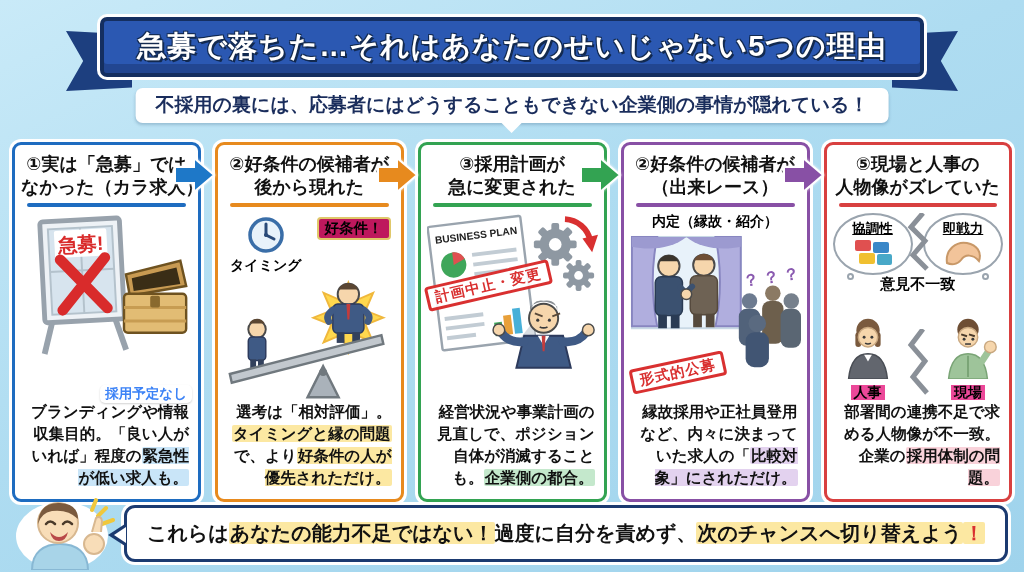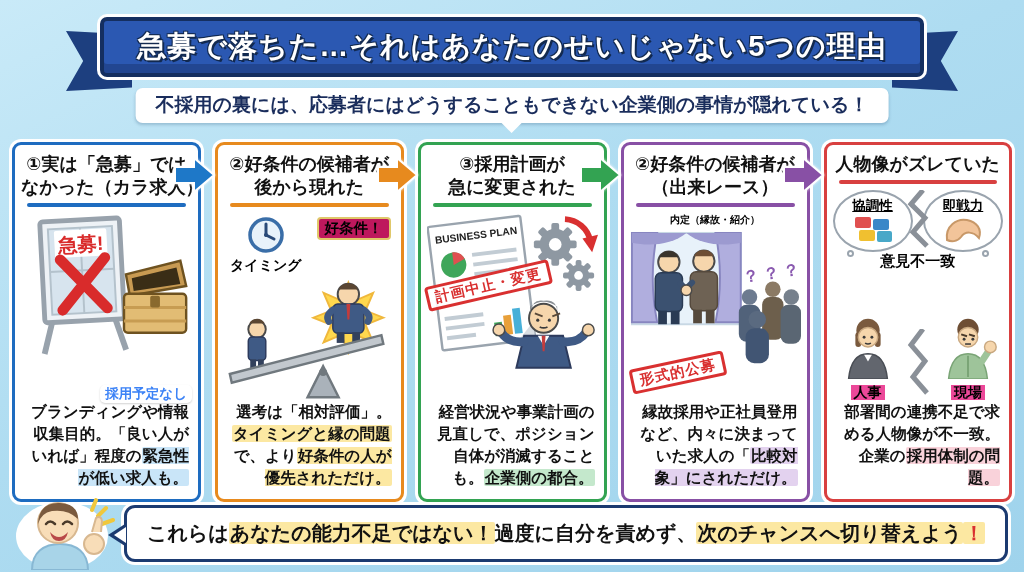--- a/index.html
+++ b/index.html
@@ -59,21 +59,21 @@
   .caption-pill { position:absolute; right:0; bottom:-2px; background:#ffffff; border-radius:5px;
     padding:0 5px; font-size:13.5px; color:#3b82f6; box-shadow:0 1px 2px rgba(0,0,0,.18); }
   .clock-block { position:absolute; left:6px; top:2px; text-align:center; }
   .clock-label { font-size:14px; margin-top:-2px; }
   .badge { position:absolute; right:4px; top:4px; background:#be185d; border:2px solid #e0c86a;
     border-radius:4px; padding:0 6px; font-size:14.5px;font-family:Liberation Mono, monospace; }
   .stamp { position:absolute; border:3px solid #d93030; color:#d93030; background:rgba(255,255,255,.88);
     border-radius:4px; padding:0 6px; font-size:14.5px; letter-spacing:1px; white-space:nowrap; }
   .stamp.plan { left:-2px; top:60px; transform:rotate(-13deg); }
   .stamp.koubo { left:0px; bottom:16px; transform:rotate(-12deg); }
-  .scene-label { text-align:center; font-size:10px; margin-bottom:2px; white-space:nowrap; }
+  .scene-label { text-align:center; font-size:14px; margin-bottom:2px; white-space:nowrap; }
 
   
   .bubbles { position:absolute; top:0; left:0; right:0; display:flex; justify-content:space-between; }
   .thought { width:80px; height:62px; background:#fff; border:2.5px solid #9aa4ae; border-radius:50%;
     display:flex; flex-direction:column; align-items:center; justify-content:center;text-decoration:underline; }
   .thought-label { font-size:13.5px; line-height:1; margin-bottom:2px; }
   .thought-dot { position:absolute; background:#fff; border:2px solid #9aa4ae; border-radius:50%; }
   .conflict { position:absolute; top:62px; width:100%; text-align:center; font-size:15px; }
   .zigzag-top { position:absolute; left:50%; top:0; transform:translateX(-50%); }
   .people-row { position:absolute; bottom:0; left:0; right:0; display:flex; justify-content:space-between; }
@@ -303,20 +303,21 @@
             <circle cx="131" cy="93" r="9" fill="#5a6a80"></circle>
               <rect x="119" y="102" width="24" height="36" rx="9" fill="#415573"></rect>
           </g>
         </svg>
         <div class="stamp koubo">形式的公募</div>
       </div>
       <div class="desc"><span>縁故採用や正社員登用など、内々に決まっていた求人の「</span><span class="hl hl-purple">比較対象」にされただけ。</span></div>
     </div>
 
     <div class="card c5">
+      <div class="card-title">⑤現場と人事の</div>
       <div class="card-title">人物像がズレていた</div>
       <div class="underline"></div>
       <div class="illus">
         <div class="bubbles">
           <div class="thought">
             <div class="thought-label">協調性</div>
             <svg width="42" height="28" viewBox="0 0 42 28">
               <rect x="3" y="2" width="16" height="11" rx="2" fill="#e05050"></rect>
               <rect x="21" y="4" width="16" height="11" rx="2" fill="#3a87c8"></rect>
               <rect x="7" y="15" width="16" height="11" rx="2" fill="#f0c030"></rect>

